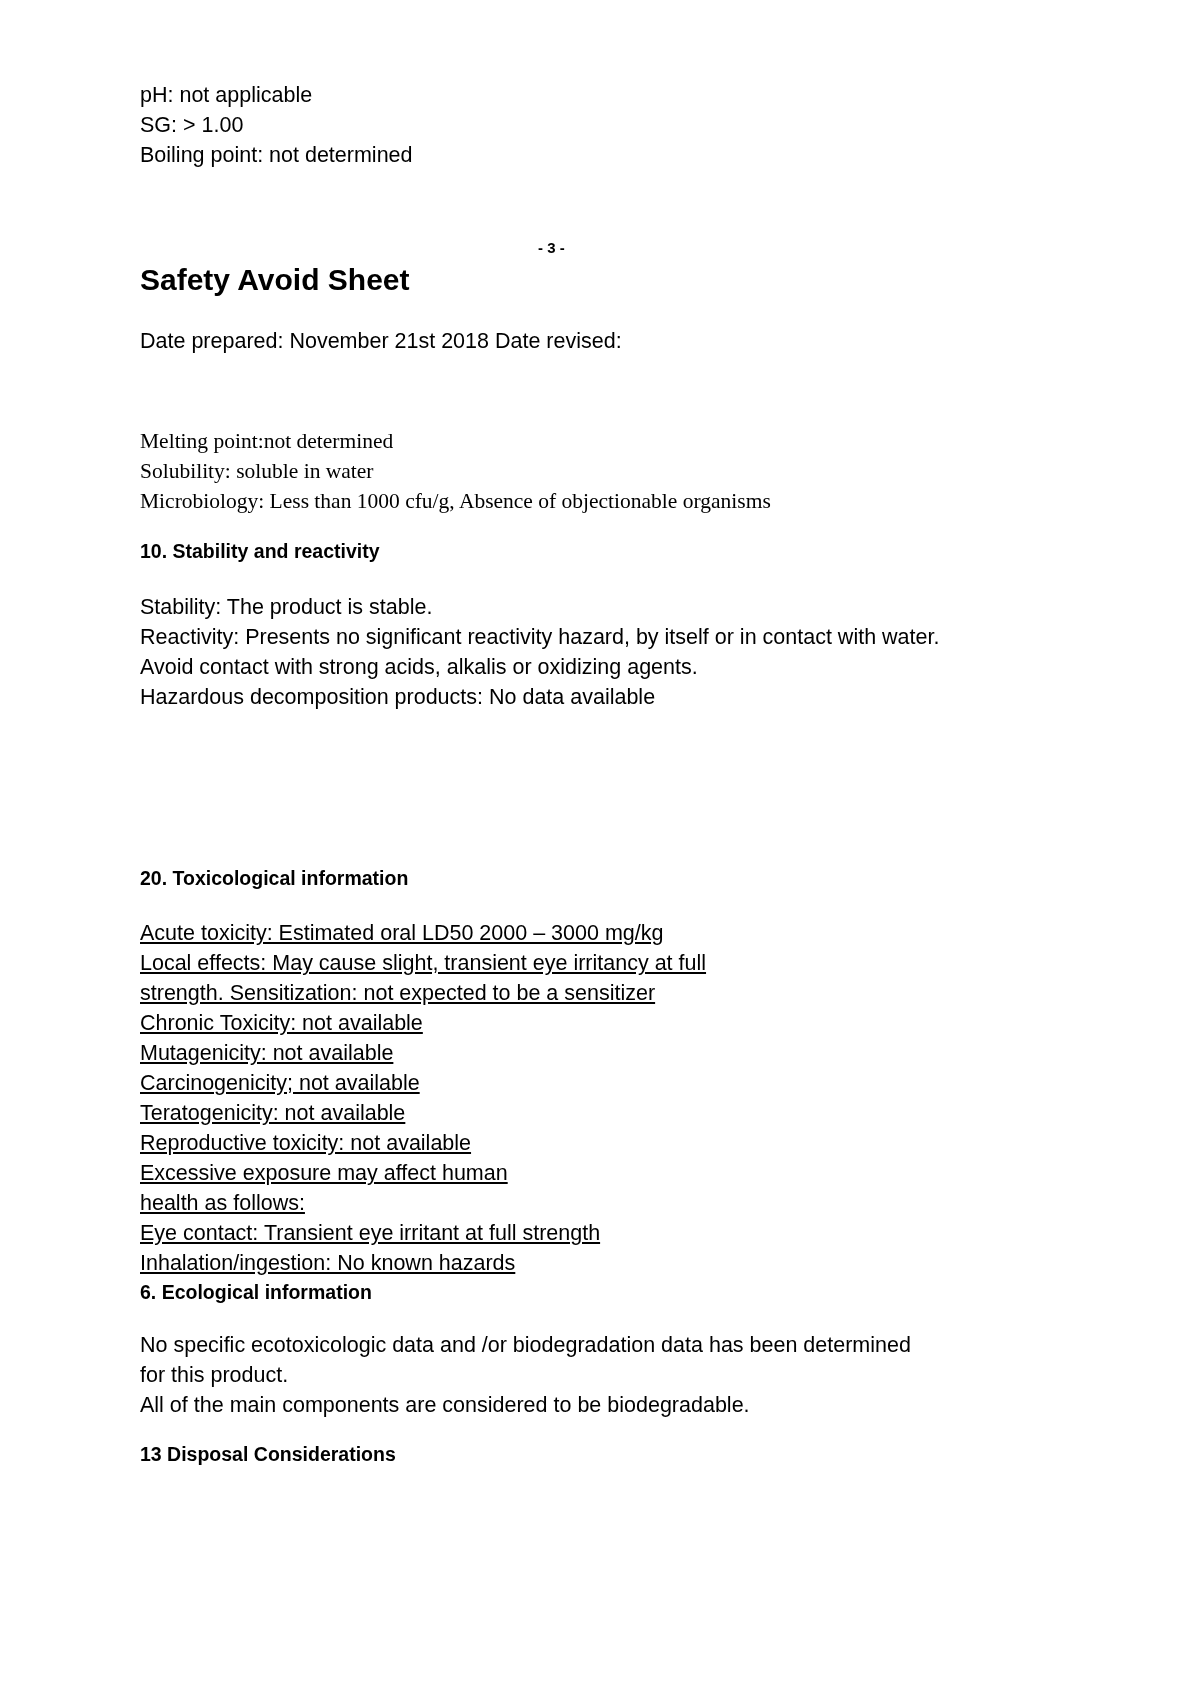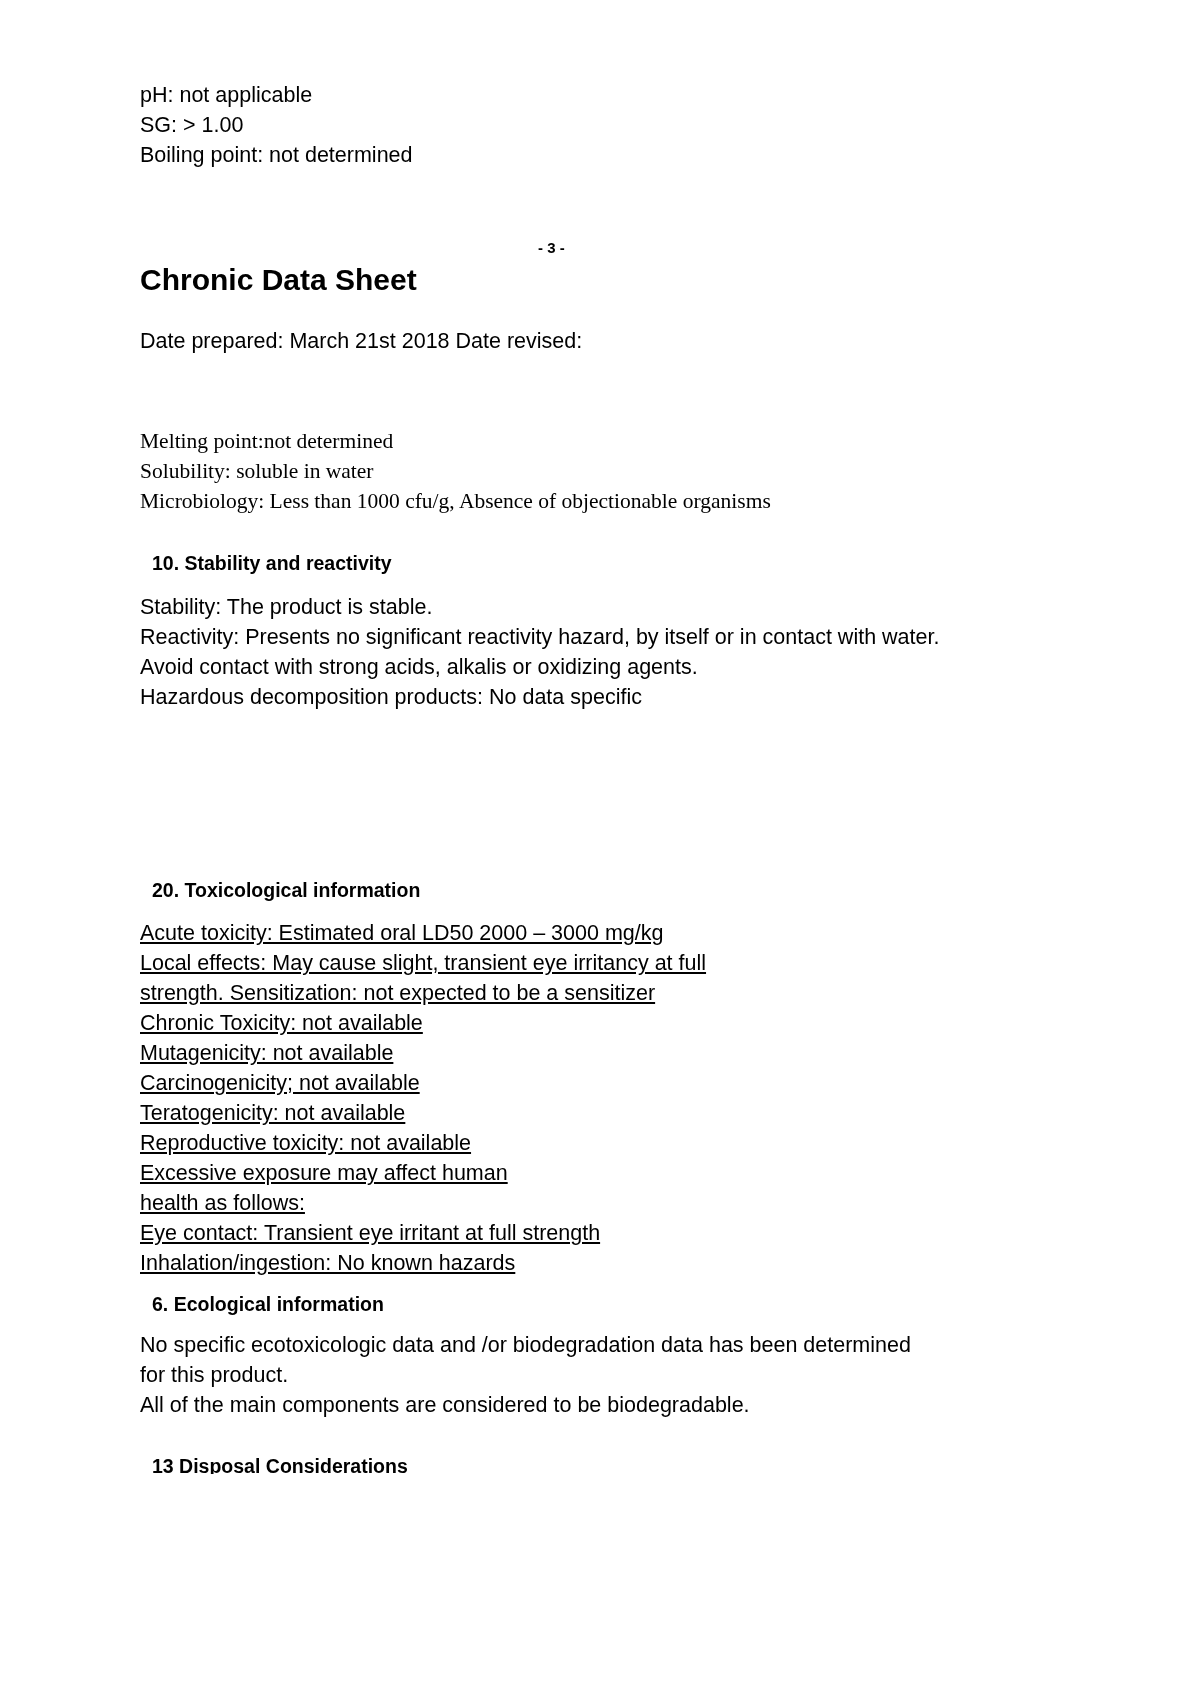--- a/index.html
+++ b/index.html
@@ -28,21 +28,21 @@
   .para {
     font-size: 21.5px;
     line-height: 30px;
     white-space: pre-wrap;
     margin: 0;
   }
   .heading {
     font-size: 19.5px;
     font-weight: bold;
     line-height: 28px;
-    margin: 12px;
+    margin: 0;
   }
   .title {
     font-size: 30px;
     font-weight: bold;
     line-height: 36px;
     margin: 0;
   }
   .pagenum {
     position: absolute;
     left: 398px;
@@ -71,41 +71,41 @@
 
     <div class="b-top-block">
       <p class="para">pH: not applicable
 SG: &gt; 1.00
 Boiling point: not determined</p>
     </div>
 
     <div class="pagenum">- 3 -</div>
 
     <div class="b-title">
-      <h1 class="title">Chronic Data Sheet</h1>
+      <h1 class="title">Safety Avoid Sheet</h1>
     </div>
 
     <div class="b-dates">
-      <p class="para">Date prepared: March 21st 2018 Date revised:</p>
+      <p class="para">Date prepared: November 21st 2018 Date revised:</p>
     </div>
 
     <div class="b-props">
       <p class="para">Melting point:not determined
 Solubility: soluble in water
 Microbiology: Less than 1000 cfu/g, Absence of objectionable organisms</p>
     </div>
 
     <div class="b-h10">
       <h2 class="heading">10. Stability and reactivity</h2>
     </div>
     <div class="b-stab">
       <p class="para">Stability: The product is stable.
 Reactivity: Presents no significant reactivity hazard, by itself or in contact with water.
 Avoid contact with strong acids, alkalis or oxidizing agents.
-Hazardous decomposition products: No data specific</p>
+Hazardous decomposition products: No data available</p>
     </div>
 
     <div class="b-h11">
       <h2 class="heading">20. Toxicological information</h2>
     </div>
     <div class="b-tox">
       <p class="para">Acute toxicity: Estimated oral LD50 2000 – 3000 mg/kg
 Local effects: May cause slight, transient eye irritancy at full
 strength. Sensitization: not expected to be a sensitizer
 Chronic Toxicity: not available

